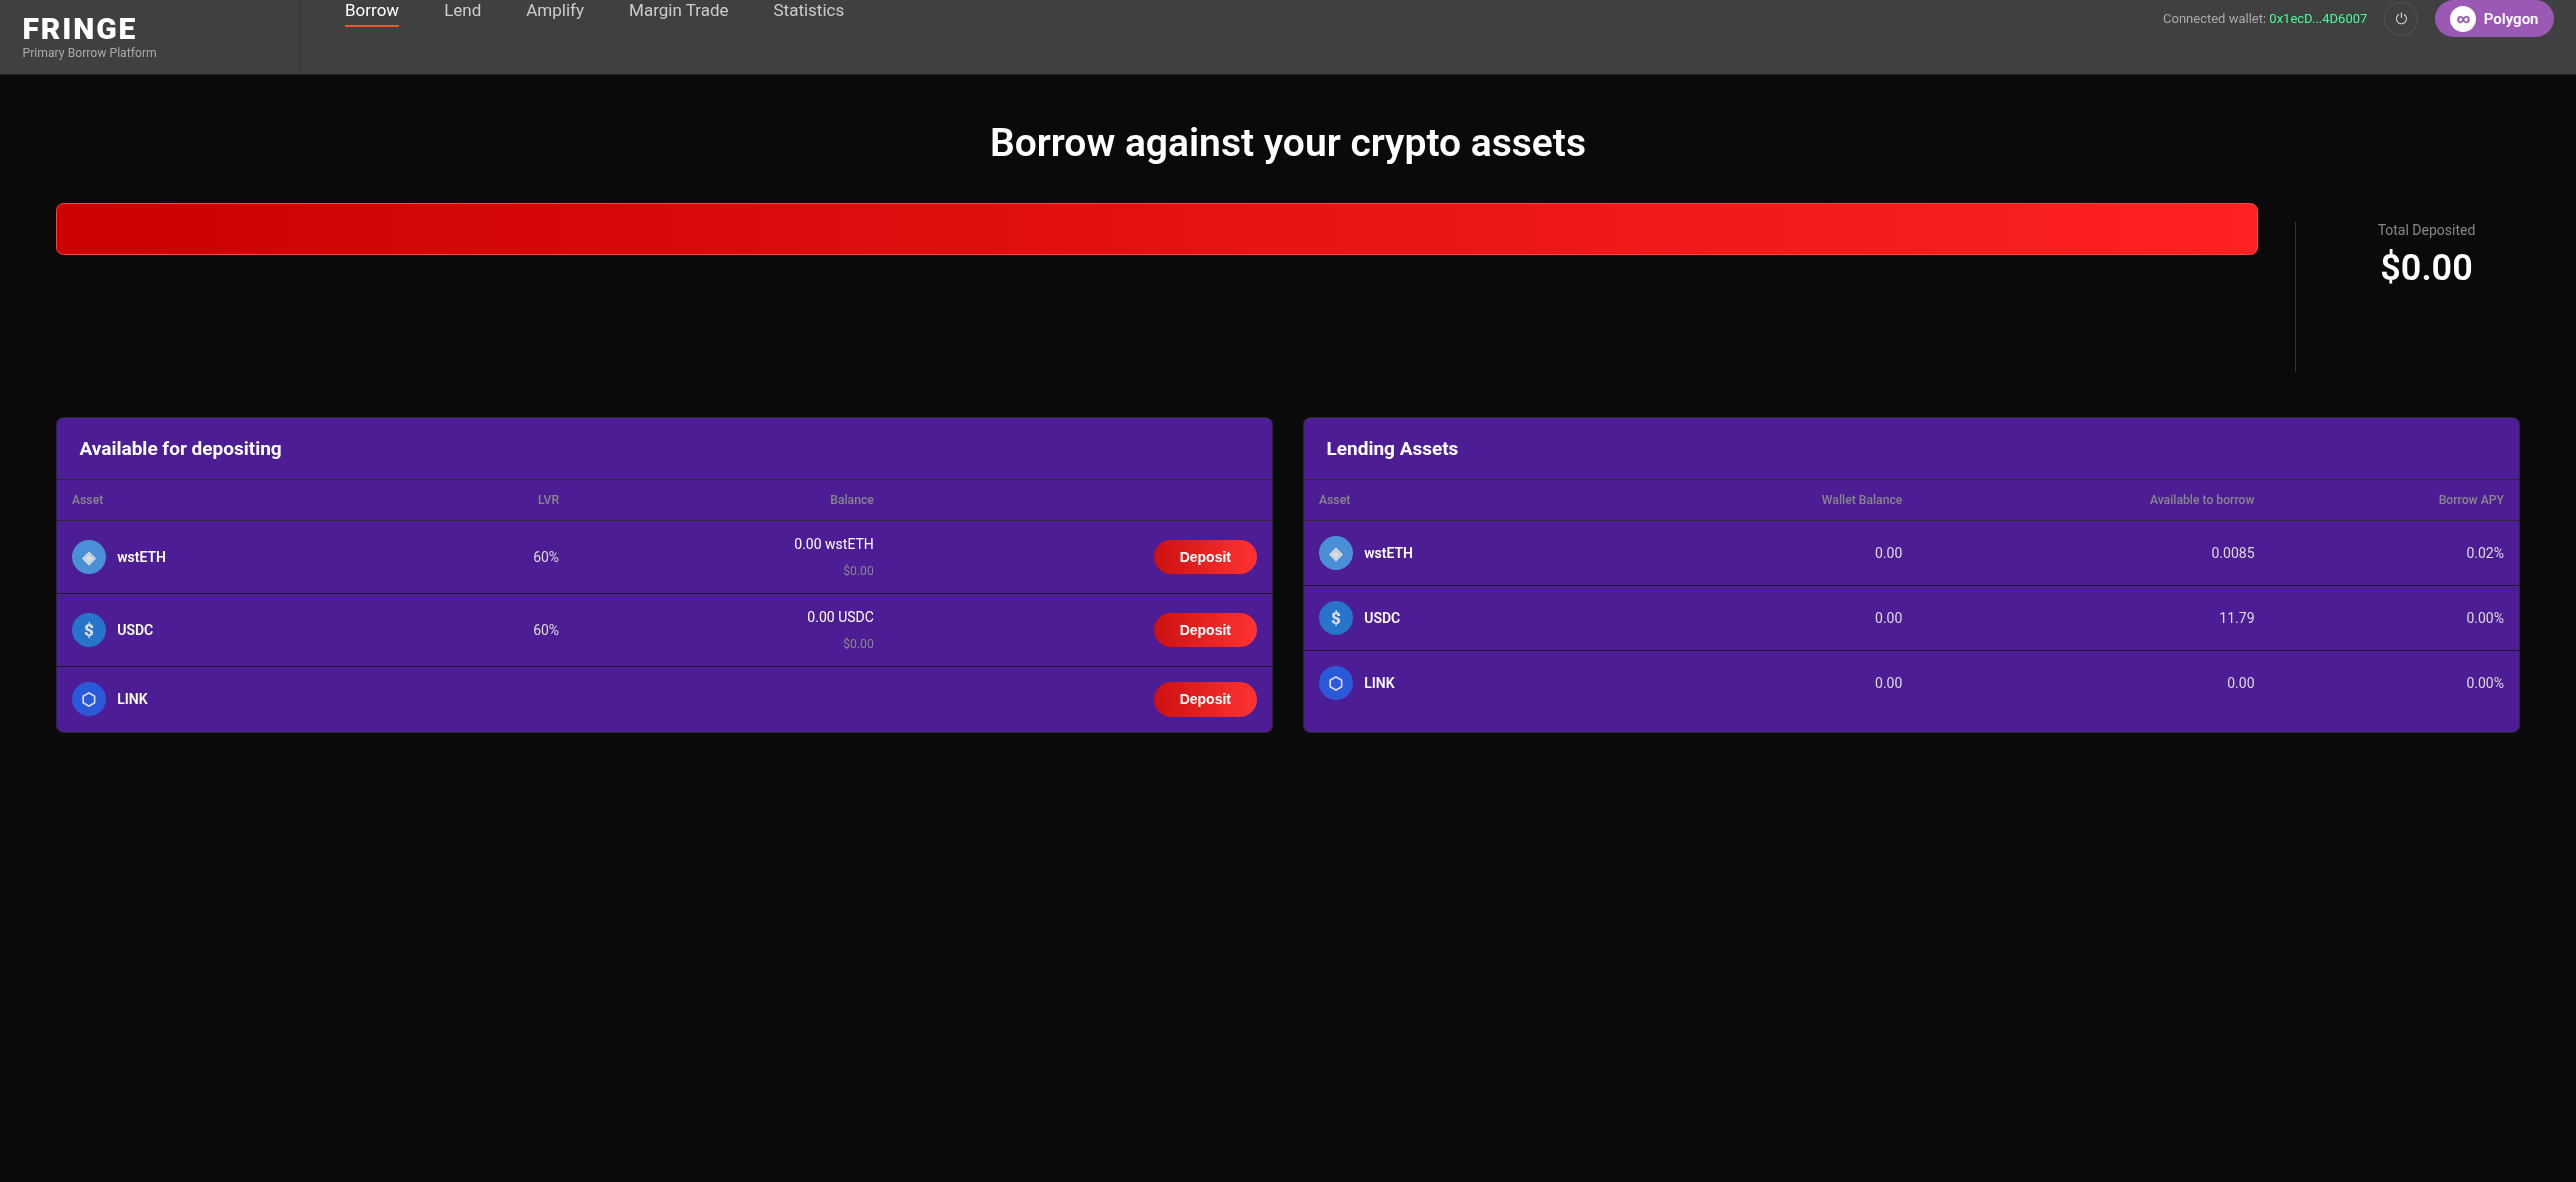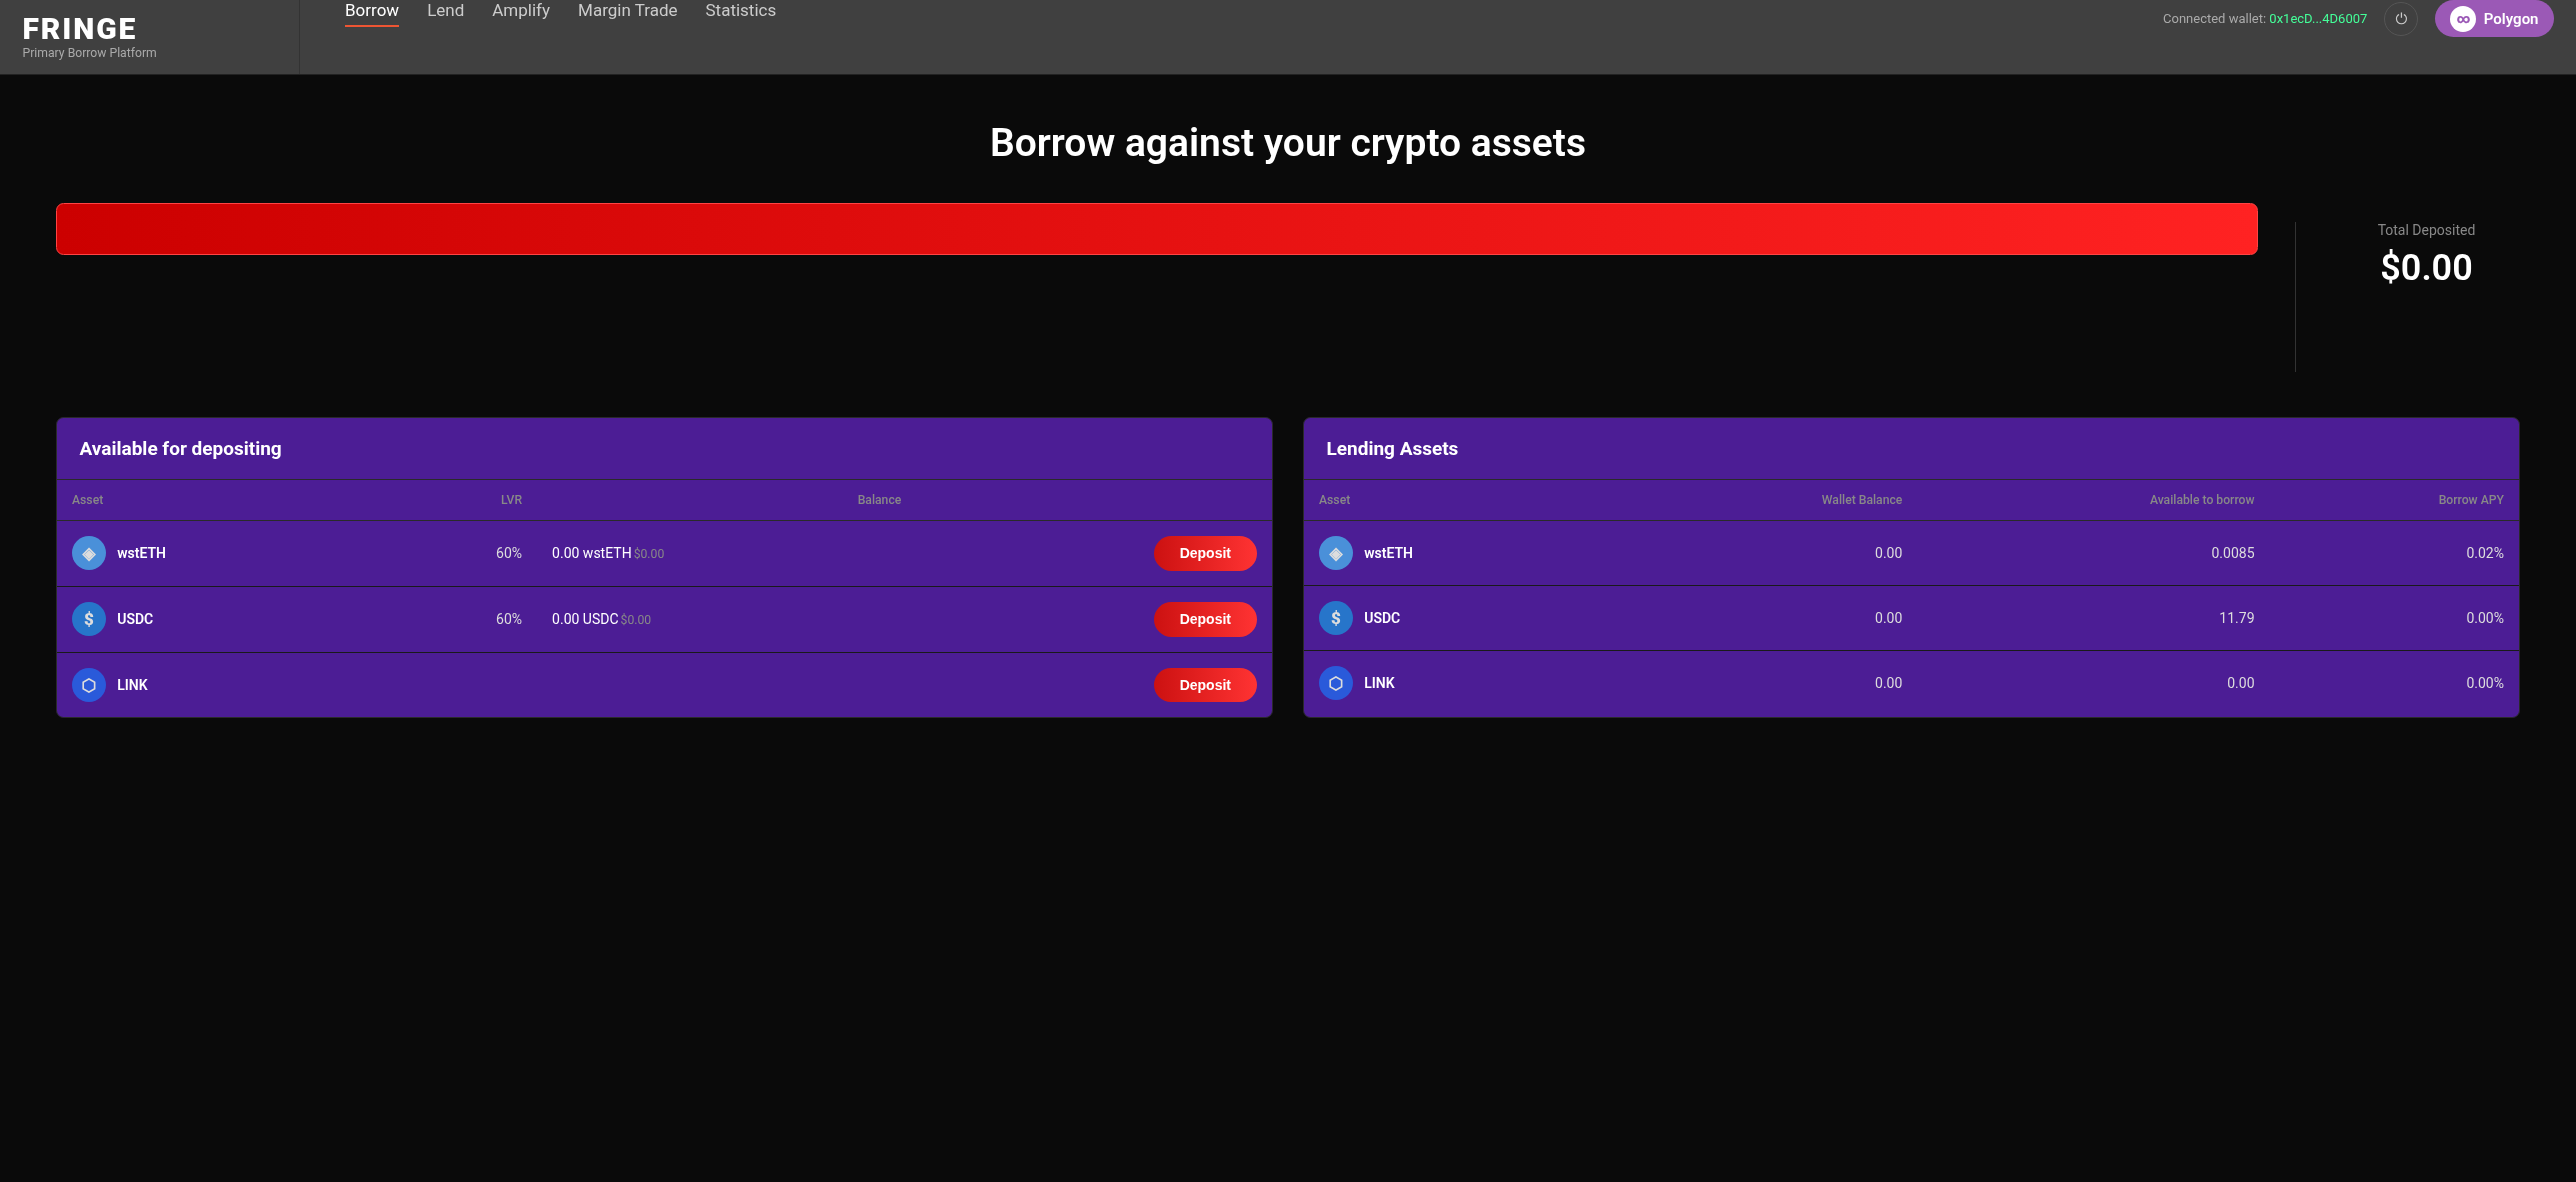--- a/index.html
+++ b/index.html
@@ -39,21 +39,21 @@
       line-height: 1;
     }
     .logo-sub {
       font-size: 12.2px;
       color: #aaa;
       margin-top: 1.9px;
     }
     .nav-links {
       display: flex;
       align-items: center;
-      gap: 28px;
+      gap: 45px;
       padding: 0 45px;
       flex: 1;
     }
     .nav-link {
       font-size: 17px;
       color: #ccc;
       text-decoration: none;
       cursor: pointer;
       position: relative;
       padding-bottom: 3.7px;
@@ -247,22 +247,23 @@
     .asset-icon.link {
       background: #2a5ada;
     }
     .asset-name {
       font-size: 14px;
       font-weight: 600;
       color: #fff;
     }
     .balance-cell {
       display: flex;
+      flex-direction: column;
       align-items: flex-end;
-      gap: 2px;
+      gap: 12px;
       text-align: center;
     }
     .balance-main {
       font-size: 14px;
       color: #fff;
     }
     .balance-usd {
       font-size: 12.2px;
       color: #888;
     }

